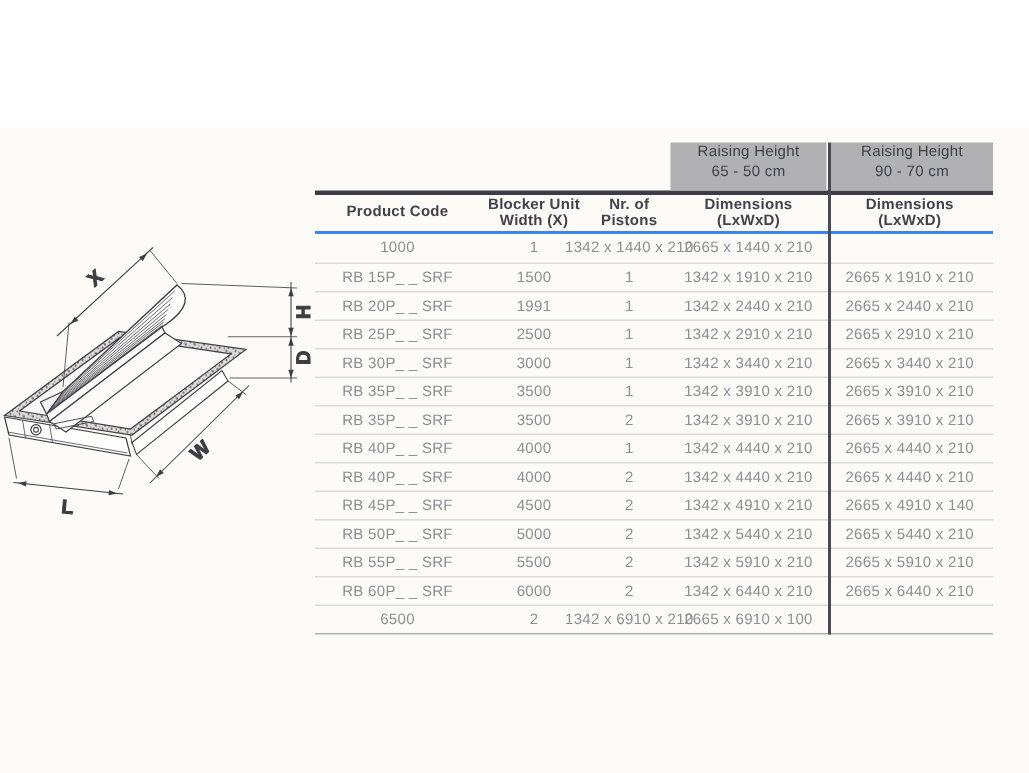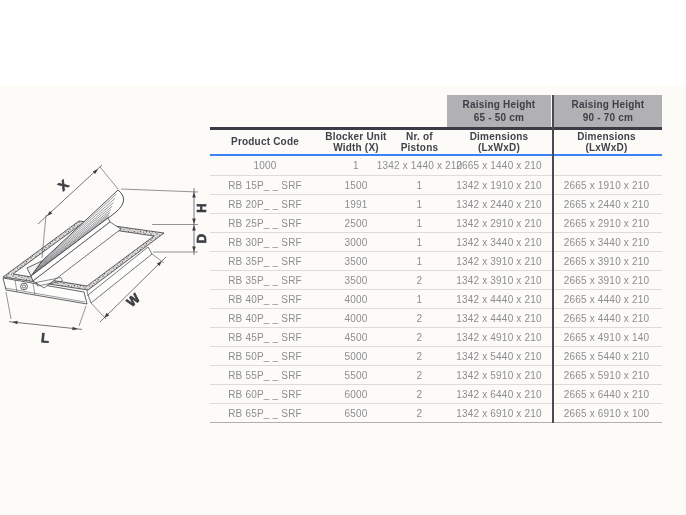--- a/index.html
+++ b/index.html
@@ -13,22 +13,22 @@
 
   
   .drawing{position:absolute;left:0;top:155px;width:240px;height:210px;}
   .dimlabel{font-family:"Liberation Sans","DejaVu Sans",sans-serif;font-size:13px;font-weight:600;fill:#3d3d45;}
 
   
   .spec-table{position:absolute;left:210px;top:95px;width:452px;color:#45454e;}
   .rh-row{position:relative;height:32px;}
   .rh-box{
     position:absolute;top:0;height:32px;background:#b1b1b3;color:#3e4049;
-    font-size:10px;font-weight:700;line-height:13px;letter-spacing:.02em;
-    display:flex;flex-direction:column;justify-content:center;text-align:center;
+    font-size:10px;font-weight:400;line-height:13px;letter-spacing:.02em;
+    display:flex;flex-direction:column;text-align:center;
   }
   .rh-box.first{left:237px;width:104px;}
   .rh-box.second{left:344px;width:108px;}
   .head-row{
     display:grid;grid-template-columns:110px 72px 55px 104px 111px;
     height:29px;border-top:3px solid #3c3c46;border-bottom:2px solid #3b82f6;
     box-sizing:border-box;
   }
   .head-cell{
     display:flex;flex-direction:column;justify-content:center;text-align:center;
@@ -253,21 +253,20 @@
         <div class="t-cell">2665 x 5910 x 210</div>
       </div>
       <div class="t-row">
         <div class="t-cell">RB 60P_ _ SRF</div>
         <div class="t-cell">6000</div>
         <div class="t-cell">2</div>
         <div class="t-cell">1342 x 6440 x 210</div>
         <div class="t-cell">2665 x 6440 x 210</div>
       </div>
       <div class="t-row">
-        <div class="t-cell">RB 65P_ _ SRF</div>
         <div class="t-cell">6500</div>
         <div class="t-cell">2</div>
         <div class="t-cell">1342 x 6910 x 210</div>
         <div class="t-cell">2665 x 6910 x 100</div>
       </div>
     </div>
 
   <div class="v-divider"></div>
 </div>
 

